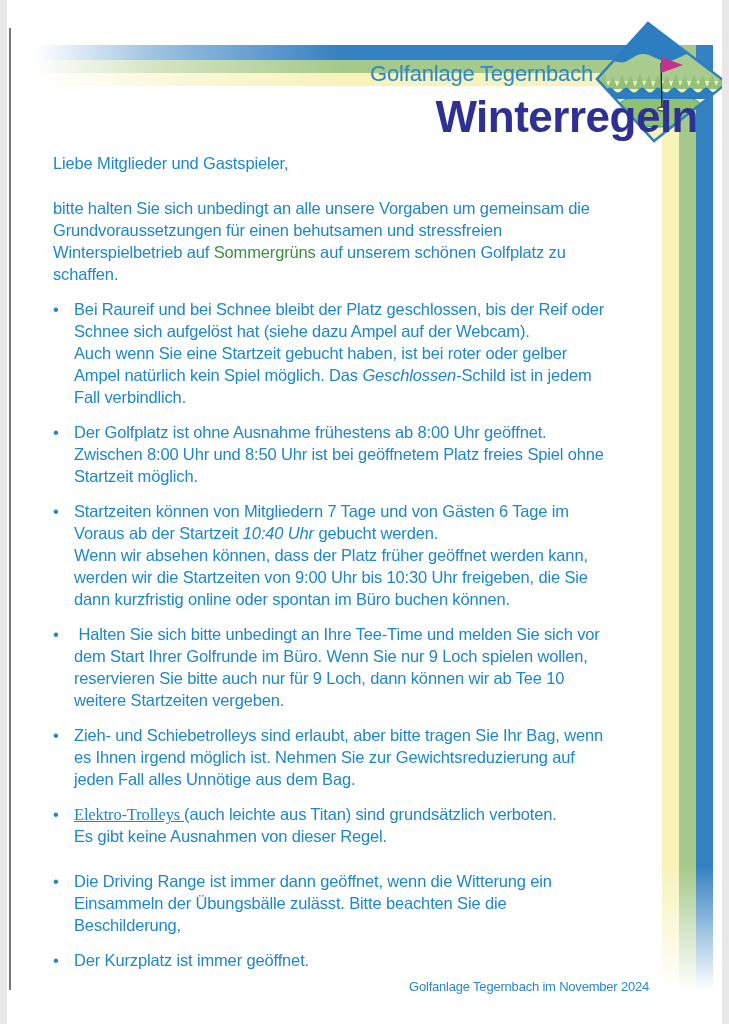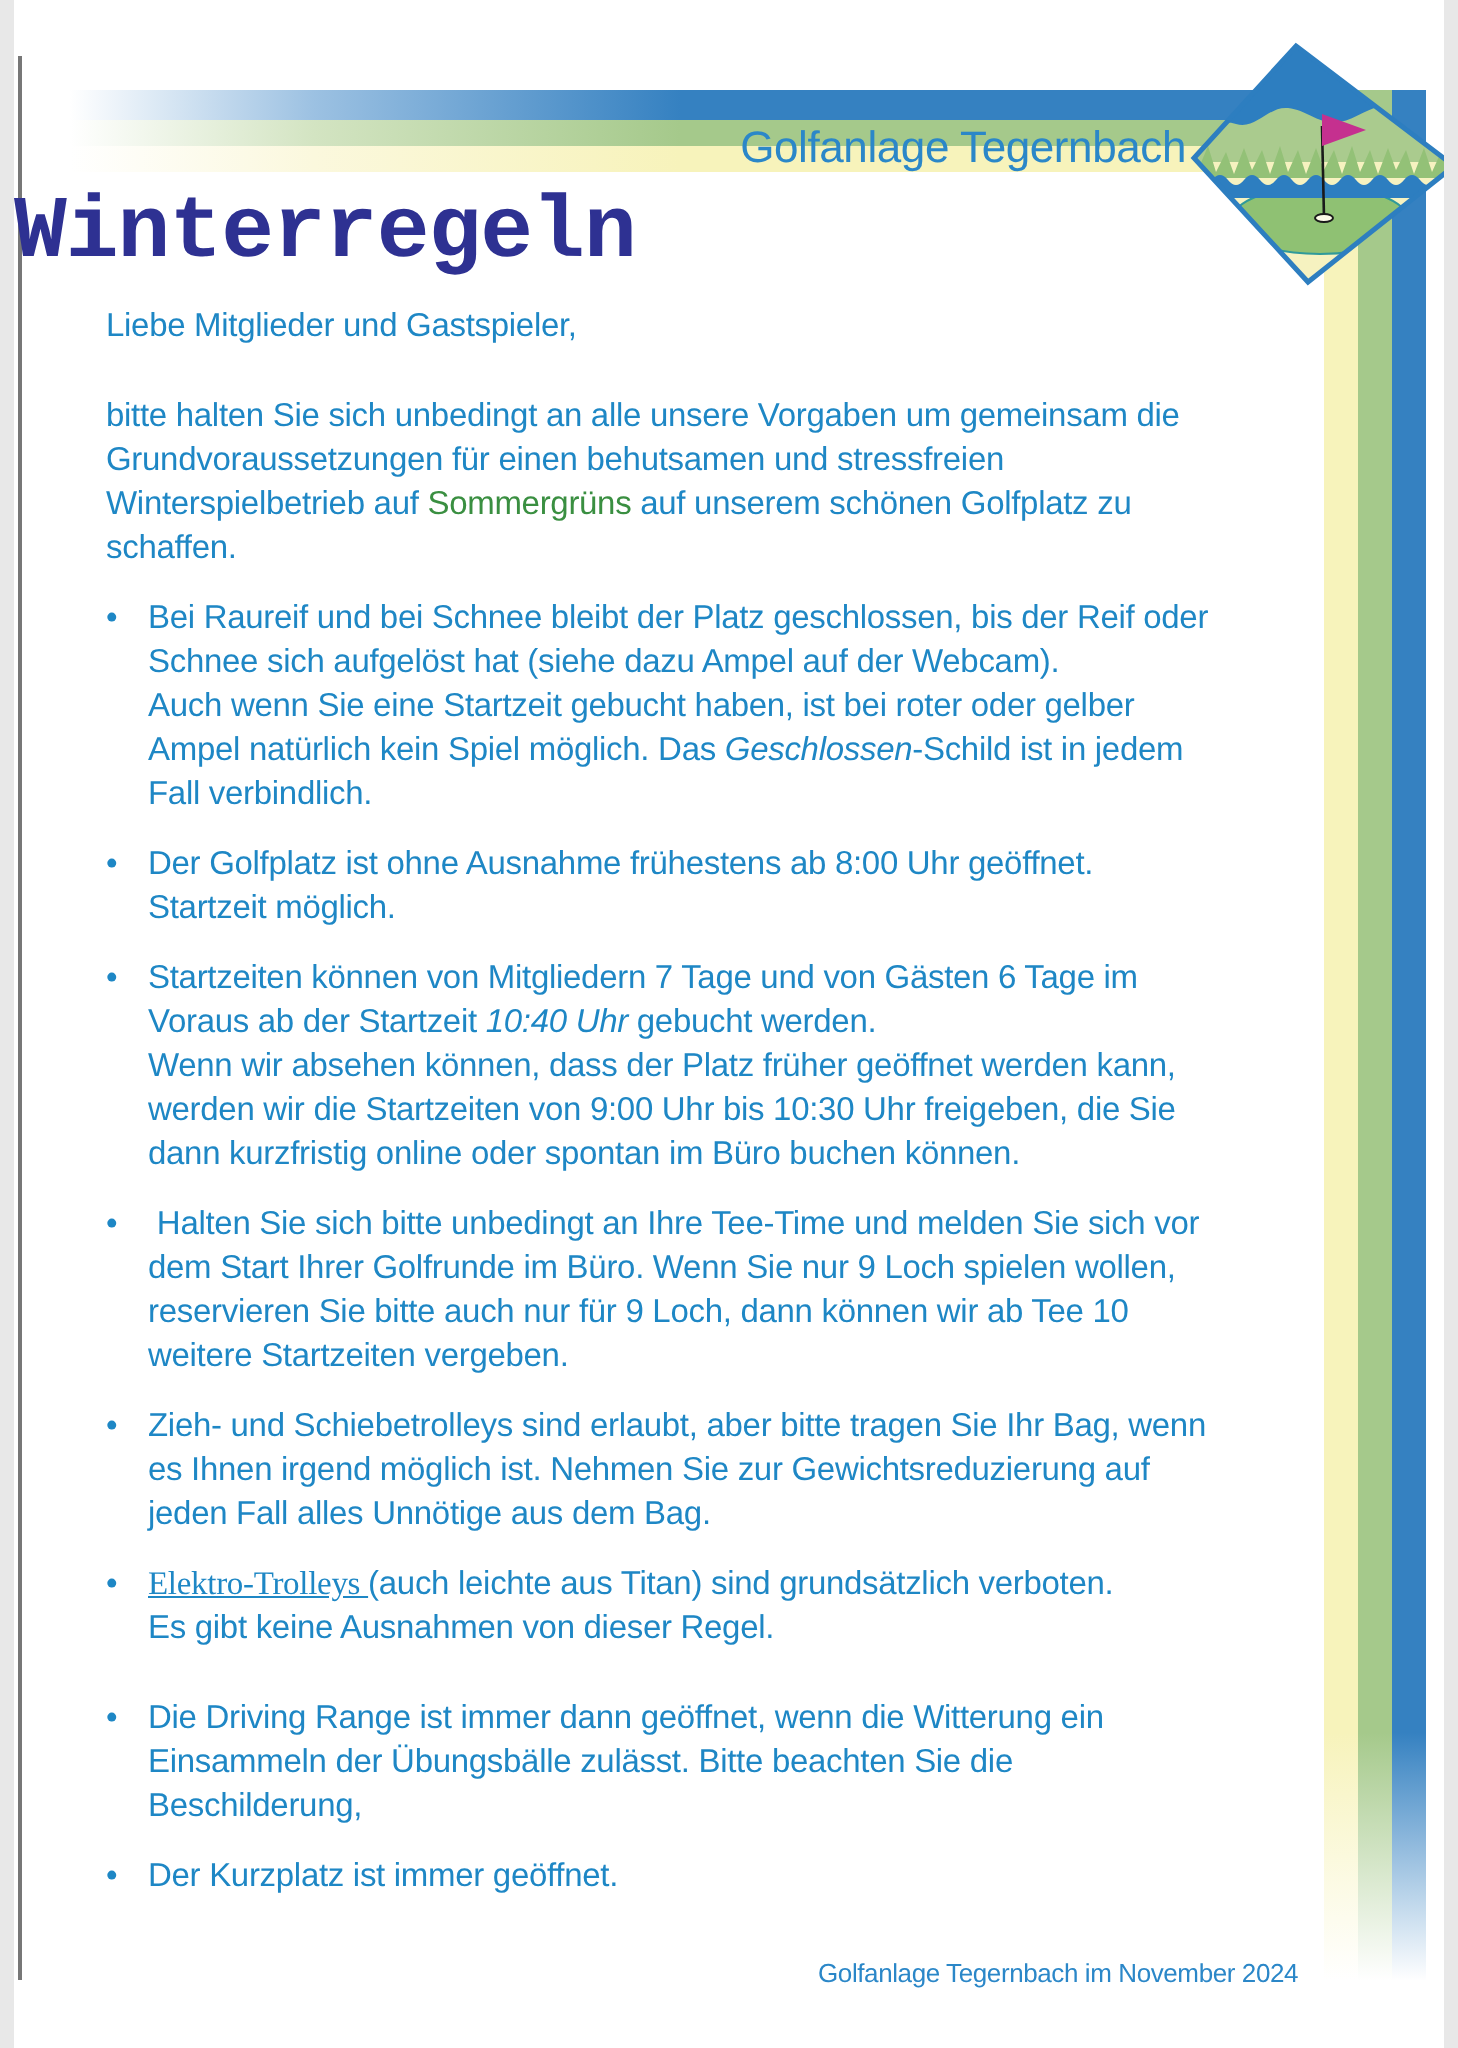--- a/index.html
+++ b/index.html
@@ -24,24 +24,23 @@
   .band-right .v-green {background:linear-gradient(to bottom,var(--c-stripe-green,#a5c98b) 0%,var(--c-stripe-green,#a5c98b) 86%,rgba(255,255,255,0) 99%);}
   .band-right .v-blue  {background:linear-gradient(to bottom,var(--c-stripe-blue,#3581c1) 0%,var(--c-stripe-blue,#3581c1) 86%,rgba(255,255,255,0) 99%);}
 
   .brand{
     position:absolute;left:300px;top:60px;width:286px;text-align:right;
     font-size:22px;line-height:28px;color:var(--c-brand-blue,#2b87c8);letter-spacing:-0.2px;
   }
   .logo{position:absolute;left:583px;top:16px;width:142px;height:132px;}
 
   .title{
-    position:absolute;left:0;right:24px;top:92px;text-align:left;
+    position:absolute;left:0;right:24px;top:92px;text-align:right;
     font-size:44px;line-height:50px;font-weight:bold;letter-spacing:-0.5px;
     color:var(--c-title-indigo,#2e3192);
-    font-family:Liberation Mono, monospace;
   }
 
   .content{position:absolute;left:46px;top:152px;width:600px;color:var(--c-body-blue,#1e87c5);
     font-size:16.5px;line-height:22px;letter-spacing:-0.15px;}
   .content .line{white-space:pre;height:22px;}
   .greeting{height:22px;}
   .intro{margin-top:23px;}
   .bullets{margin-top:0;}
   .bullet{display:flex;margin-top:13px;}
   .bullet:nth-child(7){margin-top:23px;}
@@ -115,20 +114,21 @@
             <div class="line"><span>Schnee sich aufgelöst hat (siehe dazu Ampel auf der Webcam).</span></div>
             <div class="line"><span>Auch wenn Sie eine Startzeit gebucht haben, ist bei roter oder gelber</span></div>
             <div class="line"><span>Ampel natürlich kein Spiel möglich. Das </span><span class="seg-italic">Geschlossen</span><span>-Schild ist in jedem</span></div>
             <div class="line"><span>Fall verbindlich.</span></div>
           </div>
         </div>
         <div class="bullet">
           <div class="dot">•</div>
           <div class="btxt">
             <div class="line"><span>Der Golfplatz ist ohne Ausnahme frühestens ab 8:00 Uhr geöffnet.</span></div>
+            <div class="line"><span>Zwischen 8:00 Uhr und 8:50 Uhr ist bei geöffnetem Platz freies Spiel ohne</span></div>
             <div class="line"><span>Startzeit möglich.</span></div>
           </div>
         </div>
         <div class="bullet">
           <div class="dot">•</div>
           <div class="btxt">
             <div class="line"><span>Startzeiten können von Mitgliedern 7 Tage und von Gästen 6 Tage im</span></div>
             <div class="line"><span>Voraus ab der Startzeit </span><span class="seg-italic">10:40 Uhr</span><span> gebucht werden.</span></div>
             <div class="line"><span>Wenn wir absehen können, dass der Platz früher geöffnet werden kann,</span></div>
             <div class="line"><span>werden wir die Startzeiten von 9:00 Uhr bis 10:30 Uhr freigeben, die Sie</span></div>

